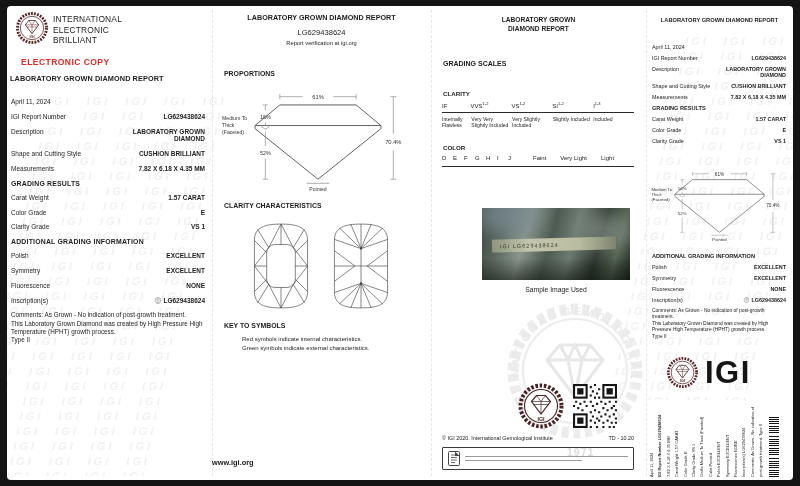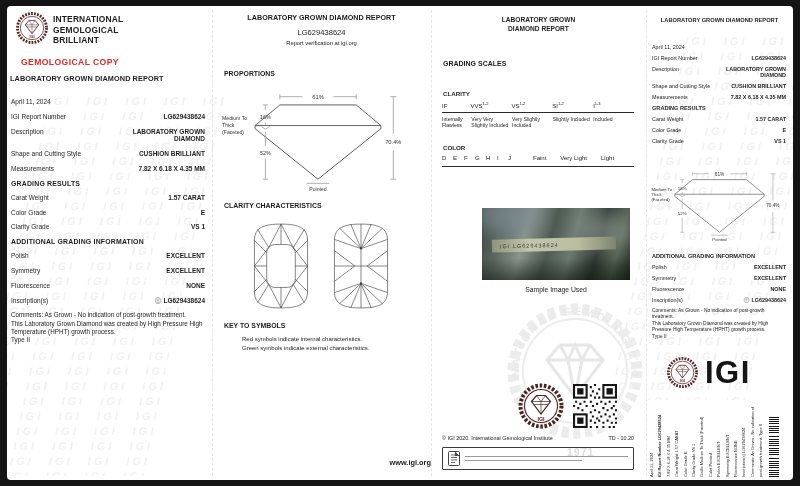--- a/index.html
+++ b/index.html
@@ -19,33 +19,33 @@
   .row{display:flex;justify-content:space-between;align-items:flex-start;margin-bottom:7px;font-size:6.5px;line-height:1.2}
   .row .lab{color:#1c1c1c}
   .row .val{font-weight:bold;text-align:right;max-width:100px}
   .sec{font-size:6.9px;font-weight:bold;margin:7px 0 7px;letter-spacing:.2px}
   .comments{font-size:6.3px;line-height:1.32;margin-top:2px}
   .row4{display:flex;justify-content:space-between;align-items:flex-start;margin-bottom:4.8px;font-size:5.4px;line-height:1.15}
   .row4 .val{font-weight:bold;text-align:right;max-width:78px}
   .sec4{font-size:5.6px;font-weight:bold;margin:4px 0 5px}
   .comments4{font-size:4.9px;line-height:1.3;margin-top:1px}
   
-  .p1-name{position:absolute;left:46px;top:8px;font-size:8.4px;font-weight:bold;line-height:10.6px;letter-spacing:.2px}
+  .p1-name{position:absolute;left:46px;top:8px;font-size:8.4px;font-weight:normal;line-height:10.6px;letter-spacing:.2px}
   .p1-seal{position:absolute;left:8px;top:5px}
   .ecopy{position:absolute;left:14px;top:51px;font-size:8.6px;font-weight:bold;letter-spacing:.4px}
   .p1-title{position:absolute;left:3px;top:68px;font-size:7.3px;font-weight:bold;letter-spacing:.1px}
   .p1-fields{position:absolute;left:4px;top:92px;right:7px}
   
   .p2-head{position:absolute;left:0;right:0;top:7px;text-align:center}
   .p2-title{font-size:7.2px;font-weight:bold}
   .p2-num{font-size:7.6px;margin-top:6px}
   .p2-ver{font-size:5.8px;margin-top:3px}
   .h-left{position:absolute;font-size:6.9px;font-weight:bold}
   .keylines{position:absolute;font-size:6px;line-height:1.45}
-  .igiorg{position:absolute;left:0;right:0;bottom:13px;text-align:right;font-size:7.4px;font-weight:bold}
+  .igiorg{position:absolute;left:0;right:0;bottom:13px;text-align:left;font-size:7.4px;font-weight:bold}
   svg text{font-family:"Liberation Sans",sans-serif}
   .meas{stroke:#8f8f8f;stroke-width:.7;fill:none}
   .gem{stroke:#555;stroke-width:.9;fill:none}
   .plot{stroke:#3a3a3a;stroke-width:.6;fill:none}
   
   .p3-head{position:absolute;left:0;right:0;top:9px;text-align:center;font-size:6.6px;font-weight:bold;line-height:9px}
   .gs-head{position:absolute;left:12px;top:54px;font-size:7px;font-weight:bold}
   .cl-head{position:absolute;left:12px;top:84px;font-size:6.2px;font-weight:bold}
   .cl-grades{position:absolute;left:11px;top:95px;right:12px;display:flex;font-size:6px}
   .cl-grades .cg{flex:1}
@@ -113,24 +113,24 @@
   <div class="y1975">1971</div>
 
   <div class="panel" id="p1">
     <div class="wm" style="left:2px;right:2px;top:88px;bottom:4px">IGI IGI IGI IGI IGI IGI IGI IGI IGI IGI IGI IGI IGI IGI IGI IGI IGI IGI IGI IGI IGI IGI IGI IGI IGI IGI IGI IGI IGI IGI IGI IGI IGI IGI IGI IGI IGI IGI IGI IGI IGI IGI IGI IGI IGI IGI IGI IGI IGI IGI IGI IGI IGI IGI IGI IGI IGI IGI IGI IGI IGI IGI IGI IGI IGI IGI IGI IGI IGI IGI IGI IGI IGI IGI IGI IGI IGI IGI IGI IGI IGI IGI IGI IGI IGI IGI IGI IGI IGI IGI IGI IGI IGI IGI IGI IGI IGI IGI IGI IGI IGI IGI IGI IGI IGI IGI IGI IGI IGI IGI IGI IGI IGI IGI IGI IGI IGI IGI IGI IGI IGI IGI IGI IGI IGI IGI IGI IGI IGI IGI IGI IGI IGI IGI IGI IGI IGI IGI IGI IGI IGI IGI IGI IGI IGI IGI IGI IGI IGI IGI IGI IGI IGI IGI IGI IGI IGI IGI IGI IGI IGI IGI IGI IGI IGI IGI IGI IGI IGI IGI IGI IGI IGI IGI IGI IGI IGI IGI IGI IGI IGI IGI IGI IGI IGI IGI IGI IGI IGI IGI IGI IGI IGI IGI IGI IGI IGI IGI IGI IGI IGI IGI IGI IGI IGI IGI IGI IGI IGI IGI IGI IGI IGI IGI IGI IGI IGI IGI IGI IGI IGI IGI IGI IGI IGI IGI IGI IGI IGI IGI IGI IGI IGI IGI IGI IGI IGI IGI IGI IGI IGI IGI IGI IGI IGI IGI IGI IGI IGI IGI IGI IGI IGI IGI IGI IGI IGI IGI IGI IGI IGI IGI IGI IGI IGI IGI IGI IGI IGI IGI IGI IGI IGI IGI IGI IGI IGI IGI IGI IGI IGI IGI IGI IGI IGI IGI IGI IGI IGI IGI IGI IGI IGI IGI IGI IGI IGI IGI IGI IGI IGI IGI IGI IGI IGI IGI IGI IGI IGI IGI IGI IGI IGI IGI IGI IGI IGI IGI IGI IGI IGI IGI IGI IGI IGI IGI IGI IGI IGI IGI IGI IGI IGI IGI IGI IGI IGI IGI IGI IGI IGI IGI IGI IGI IGI IGI IGI IGI IGI IGI IGI IGI IGI IGI IGI IGI IGI IGI IGI IGI </div>
 
     <svg class="p1-seal z1" width="34" height="34" style="color:#5a2323">
         <use href="#seal-sym"></use>
       </svg>
     <div class="p1-name z1">
       <div>INTERNATIONAL</div>
-      <div>GEMOLOGICAL</div>
+      <div>ELECTRONIC</div>
       <div>BRILLIANT</div>
     </div>
-    <div class="ecopy red z1">GEMOLOGICAL COPY</div>
+    <div class="ecopy red z1">ELECTRONIC COPY</div>
     <div class="p1-title z1">LABORATORY GROWN DIAMOND REPORT</div>
 
     <div class="p1-fields z1">
       <div class="row">
           <span class="lab">April 11, 2024</span>
         </div>
       <div class="row">
         <span class="lab">IGI Report Number</span>
         <span class="val">LG629438624</span>
       </div>

